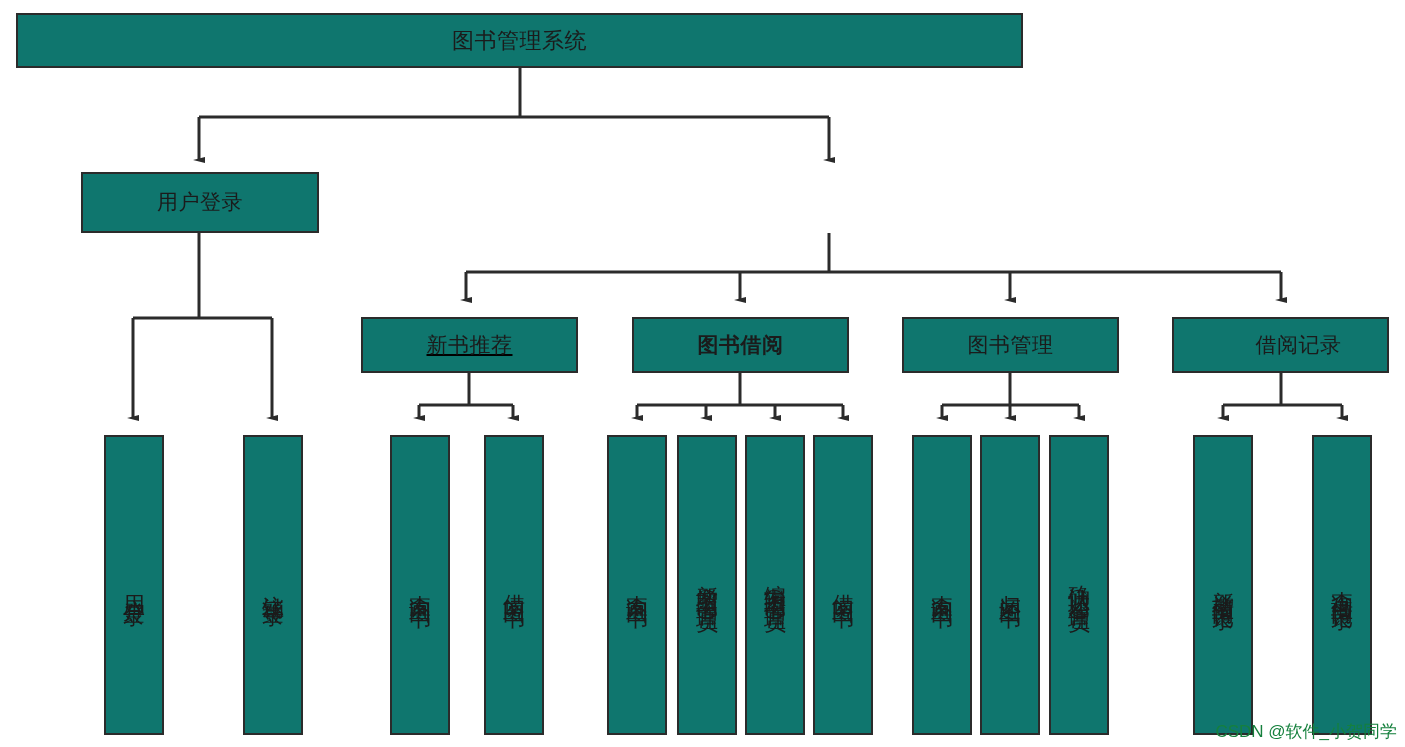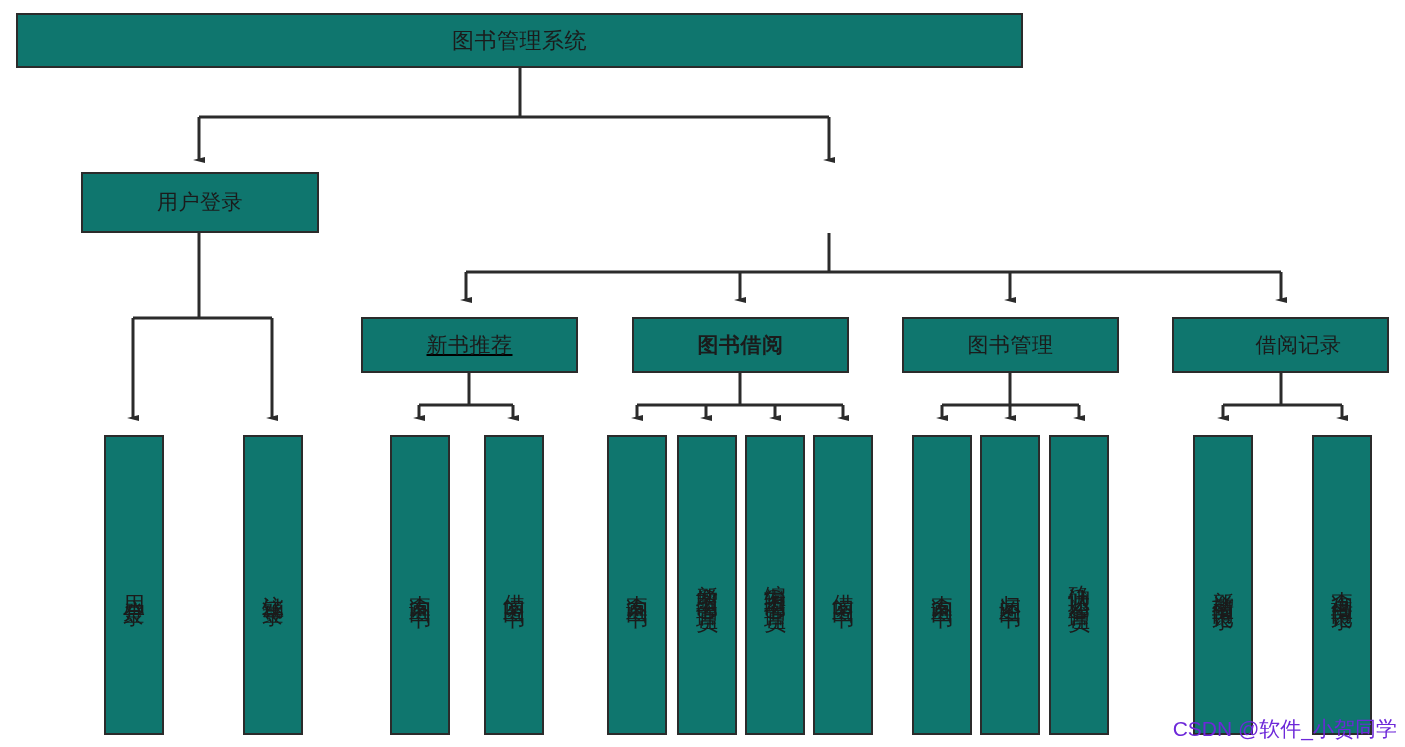--- a/index.html
+++ b/index.html
@@ -59,22 +59,22 @@
     writing-mode: vertical-rl;
     text-orientation: upright;
     font-size: 22px;
     letter-spacing: 4px;
     line-height: 1;
   }
   #watermark {
     position: absolute;
     right: 8px;
     bottom: 4px;
-    font-size: 21px;
-    color: #6d28d9;
+    font-size: 17px;
+    color: #15803d;
     z-index: 5;
     white-space: nowrap;
     font-family: "Liberation Sans", "DejaVu Sans", sans-serif;
   }
 </style>
 </head>
 <body>
 
 <div id="diagram">
 

